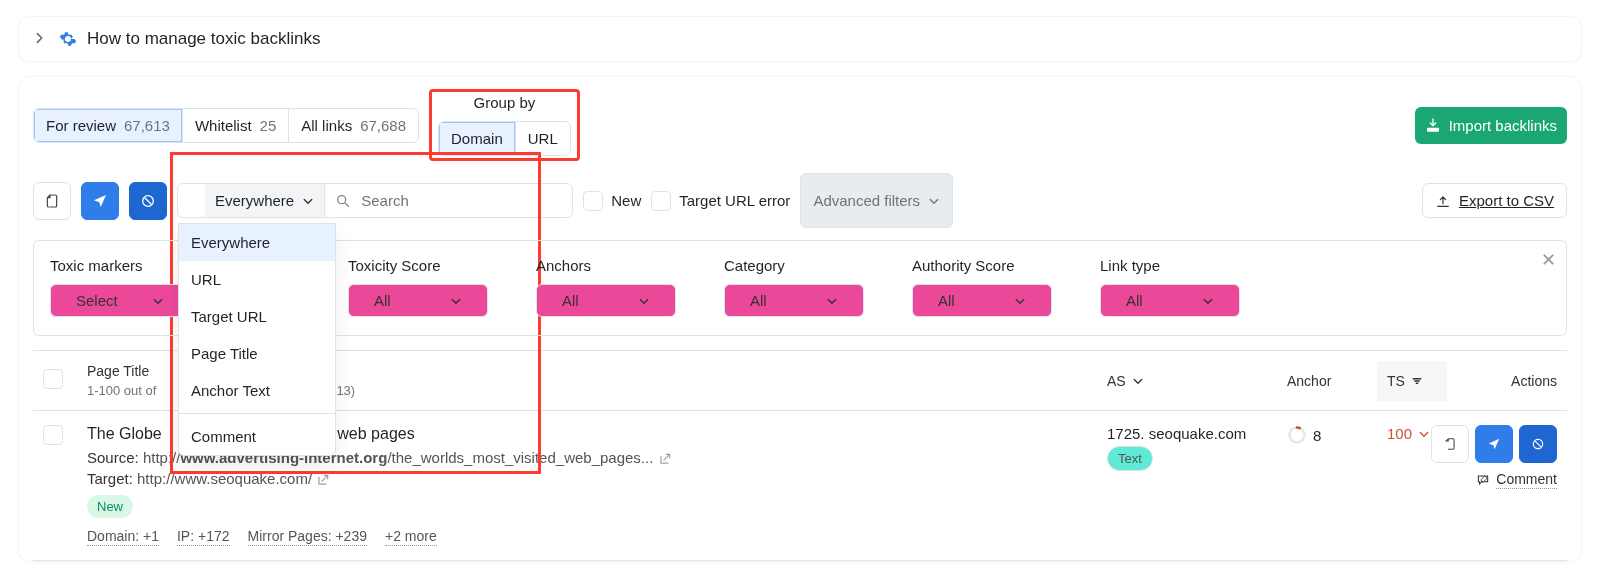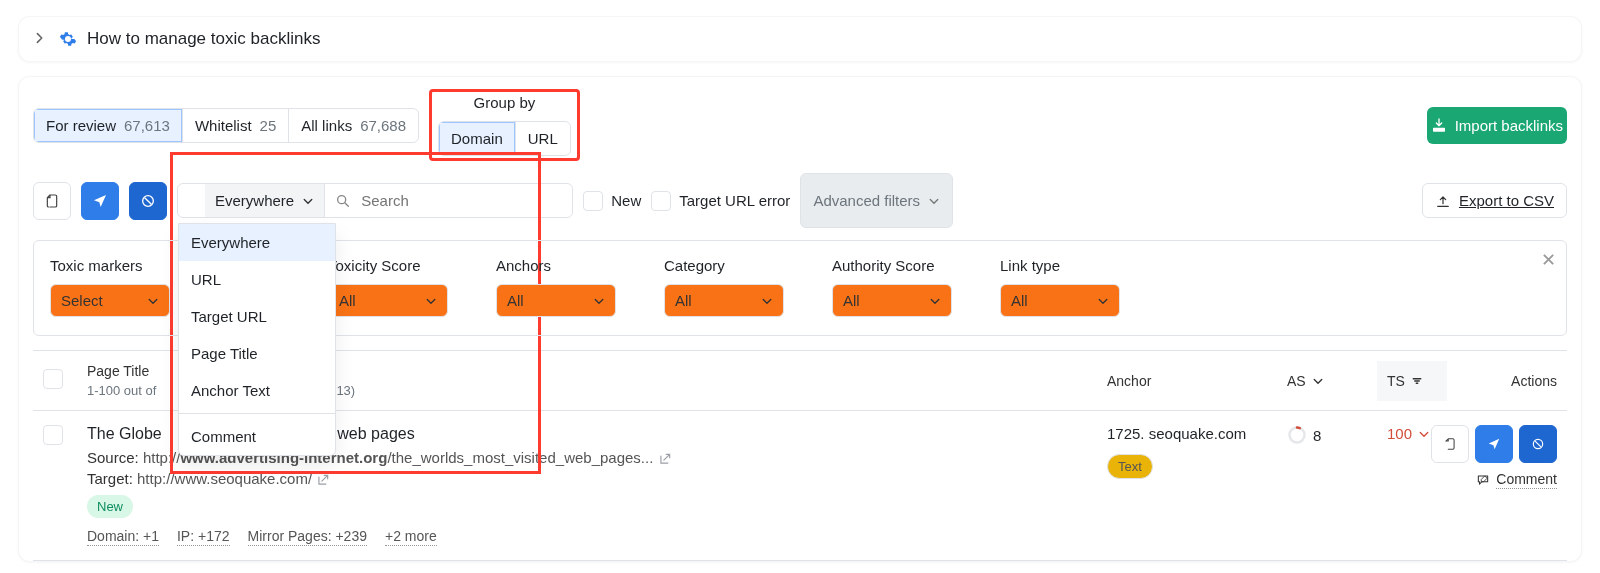--- a/index.html
+++ b/index.html
@@ -25,52 +25,52 @@
   .gear{width:18px;height:18px;color:#2e7de9;}
   .how-title{font-size:17px;}
   .topbar{display:flex;align-items:center;justify-content:space-between;}
   .tab-group{display:flex;align-items:center;gap:10px;}
   .seg{display:inline-flex;border:1px solid var(--border);border-radius:6px;overflow:hidden;}
   .seg .seg-item{padding:8px 12px;display:inline-flex;gap:8px;align-items:center;border-right:1px solid var(--border);cursor:pointer;}
   .seg .seg-item:last-child{border-right:none;}
   .seg .active{background:var(--blue-bg);box-shadow:inset 0 0 0 1px var(--blue-border);}
   .seg .count{color:var(--muted);}
   .group-by{display:flex;align-items:center;gap:10px;border:3px solid var(--red);border-radius:4px;padding:2px 6px;flex-direction:column;}
-  .btn-primary{background:var(--green);color:#fff;border:none;border-radius:6px;padding:10px 4px;font-size:15px;display:inline-flex;align-items:center;gap:8px;cursor:pointer;}
+  .btn-primary{background:var(--green);color:#fff;border:none;border-radius:6px;padding:10px 10px;font-size:15px;display:inline-flex;align-items:center;gap:8px;cursor:pointer;}
   .toolbar{display:flex;align-items:center;gap:10px;margin-top:12px;position:relative;}
   .icon-btn{width:36px;height:36px;border-radius:6px;display:inline-flex;align-items:center;justify-content:center;border:1px solid var(--border);background:#fff;cursor:pointer;}
   .icon-btn.blue{background:#2f7de9;border-color:#2f7de9;color:#fff;}
   .icon-btn.blue-dark{background:#1e66d0;border-color:#1e66d0;color:#fff;}
   .search-wrap{display:flex;border:1px solid var(--border);border-radius:6px;overflow:visible;position:relative;padding-left:27px;}
   .search-select{background:#f3f4f6;border:none;border-right:1px solid var(--border);padding:8px 10px;display:inline-flex;align-items:center;gap:8px;cursor:pointer;}
   .search-input{display:flex;align-items:center;gap:8px;padding:0 10px;min-width:190px;}
   .search-input input{border:none;outline:none;font-size:15px;width:100%;}
   .checkbox{width:18px;height:18px;border:1px solid var(--border);border-radius:4px;display:inline-block;}
   .chk-label{display:inline-flex;align-items:center;gap:8px;}
   .adv-filter{display:inline-flex;gap:8px;align-items:center;background:var(--grey);border:1px solid var(--border);border-radius:6px;padding:18px 12px;color:var(--muted);cursor:pointer;}
   .export{margin-left:auto;display:inline-flex;gap:8px;align-items:center;border:1px solid var(--border);border-radius:6px;padding:8px 12px;cursor:pointer;text-decoration:underline;}
   .red-box{position:absolute;border:3px solid var(--red);pointer-events:none;}
   .filters{border:1px solid var(--border);border-radius:6px;margin-top:12px;padding:16px 16px 18px;display:flex;gap:48px;position:relative;}
   .filter-col{display:flex;flex-direction:column;gap:10px;min-width:120px;}
   .filter-col label{white-space:nowrap;}
-  .select{border:1px solid var(--border);border-radius:6px;padding:7px 10px;display:inline-flex;align-items:center;gap:14px;cursor:pointer;color:#333;background:#f97316;min-width:88px;justify-content:space-between;}
+  .select{border:1px solid var(--border);border-radius:6px;padding:7px 25px;display:inline-flex;align-items:center;gap:14px;cursor:pointer;color:#333;background:#ec4899;min-width:88px;justify-content:space-between;}
   .select .chev{color:#333;}
   .close-x{position:absolute;right:10px;top:8px;color:#999;cursor:pointer;font-size:18px;}
   .table-header{display:grid;grid-template-columns:44px 1fr 180px 100px 70px 120px;align-items:center;border-top:1px solid var(--border);border-bottom:1px solid var(--border);background:#fff;margin-top:14px;}
   .th{padding:12px 10px;color:#333;font-size:14px;}
   .th-ts{background:var(--soft);display:flex;align-items:center;gap:6px;}
   .row{display:grid;grid-template-columns:44px 1fr 180px 100px 70px 120px;align-items:flex-start;border-bottom:1px solid var(--border);padding:14px 0;}
   .row .cell{padding:0 10px;}
   .title{font-size:16px;margin-bottom:6px;}
   .kv{color:#555;margin-bottom:4px;}
   .kv .label{color:#333;}
   .dotted{border-bottom:1px dotted #999;padding-bottom:1px;}
   .pill{display:inline-flex;align-items:center;gap:6px;border-radius:999px;padding:4px 10px;font-size:13px;}
   .pill-new{background:#d9f7e6;color:#0f8e60;font-weight:500;}
-  .pill-text{background:#eab308;color:#555;border:1px solid var(--border);}
+  .pill-text{background:#5eead4;color:#555;border:1px solid var(--border);}
   .pill-compound{background:#ffeceb;color:#d24d3a;}
   .meta{display:flex;gap:18px;margin-top:10px;color:#555;font-size:14px;}
   .as-col{display:flex;align-items:center;gap:6px;}
   .ts-col{color:var(--amber);font-weight:500;display:flex;align-items:center;gap:6px;}
   .actions{display:flex;flex-direction:column;gap:8px;align-items:flex-end;}
   .actions-row{display:flex;gap:6px;}
   .comment-link{display:flex;align-items:center;gap:6px;color:#333;font-size:14px;cursor:pointer;}
   .ext-link{color:#9aa0a6;}
   .dropdown{position:absolute;left:0;top:39px;background:#fff;border:1px solid var(--border);border-radius:0 0 6px 6px;box-shadow:0 10px 20px rgba(0,0,0,.08);min-width:156px;z-index:5;}
   .dropdown .item{padding:10px 12px;cursor:pointer;}
@@ -299,31 +299,31 @@
       <div class="th">
         <div style="display:flex;gap:14px;">
           <span>Page Title</span>
           <span style="margin-left:140px;">URL</span>
         </div>
         <div class="sub" style="display:flex;gap:14px;margin-top:4px;color:var(--muted);font-size:13px;">
           <span>1-100 out of</span>
           <span style="margin-left:80px;">backlinks: 67,613)</span>
         </div>
       </div>
-      <div class="th">Anchor</div>
       <div class="th">
         <span style="display:inline-flex;gap:6px;align-items:center;">
           <span>AS</span>
           <span>
               <svg class="chev-down" viewBox="0 0 16 16">
                 <path d="M3 6l5 5 5-5" stroke="#333" stroke-width="1.8" fill="none" stroke-linecap="round"></path>
               </svg>
             </span>
         </span>
       </div>
+      <div class="th">Anchor</div>
       <div class="th th-ts">
         <span>TS</span>
         <span>
           <svg class="sort-icon" viewBox="0 0 16 16">
               <path d="M3 5h10M5 8h6M7 11h2" stroke="#333" stroke-width="1.8" stroke-linecap="round"></path>
             </svg>
         </span>
       </div>
       <div class="th" style="text-align:right;">Actions</div>
     </div>
@@ -360,21 +360,21 @@
           <span class="pill pill-new">New</span>
         </div>
         <div class="meta">
           <span class="dotted">Domain: +1</span>
           <span class="dotted">IP: +172</span>
           <span class="dotted">Mirror Pages: +239</span>
           <span class="dotted">+2 more</span>
         </div>
       </div>
       <div class="cell">
-        <div style="margin-bottom:12px;">1725. seoquake.com</div>
+        <div style="margin-bottom:4px;">1725. seoquake.com</div>
         <span class="pill pill-text">Text</span>
       </div>
       <div class="cell as-col">
         <span>
           <svg class="ring" viewBox="0 0 24 24">
               <circle cx="12" cy="12" r="9" stroke="#e6e7ea" stroke-width="3" fill="none"></circle>
               <path d="M12 3a9 9 0 013.5.7" stroke="#d24d3a" stroke-width="3" fill="none" stroke-linecap="round"></path>
             </svg>
         </span>
         <span>8</span>

